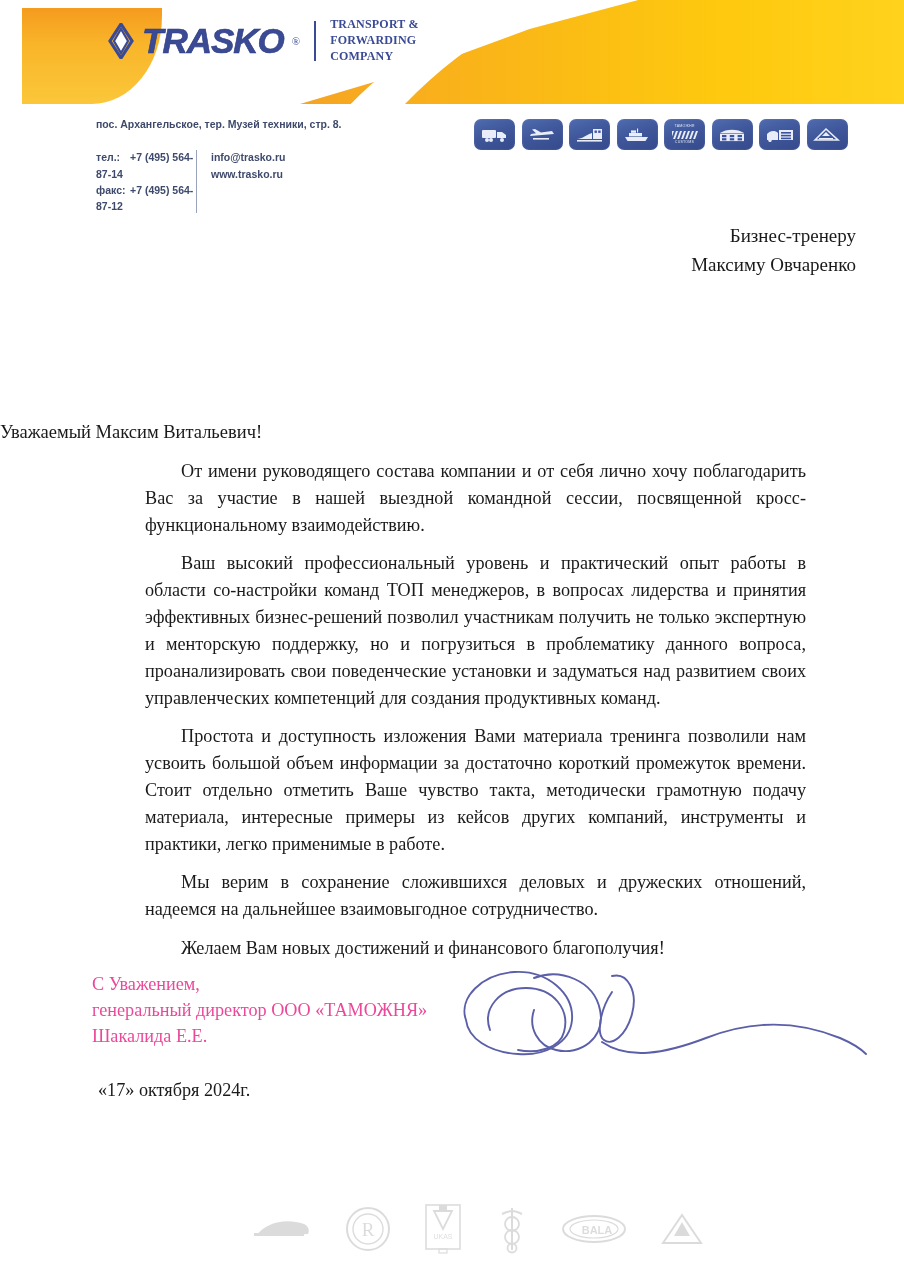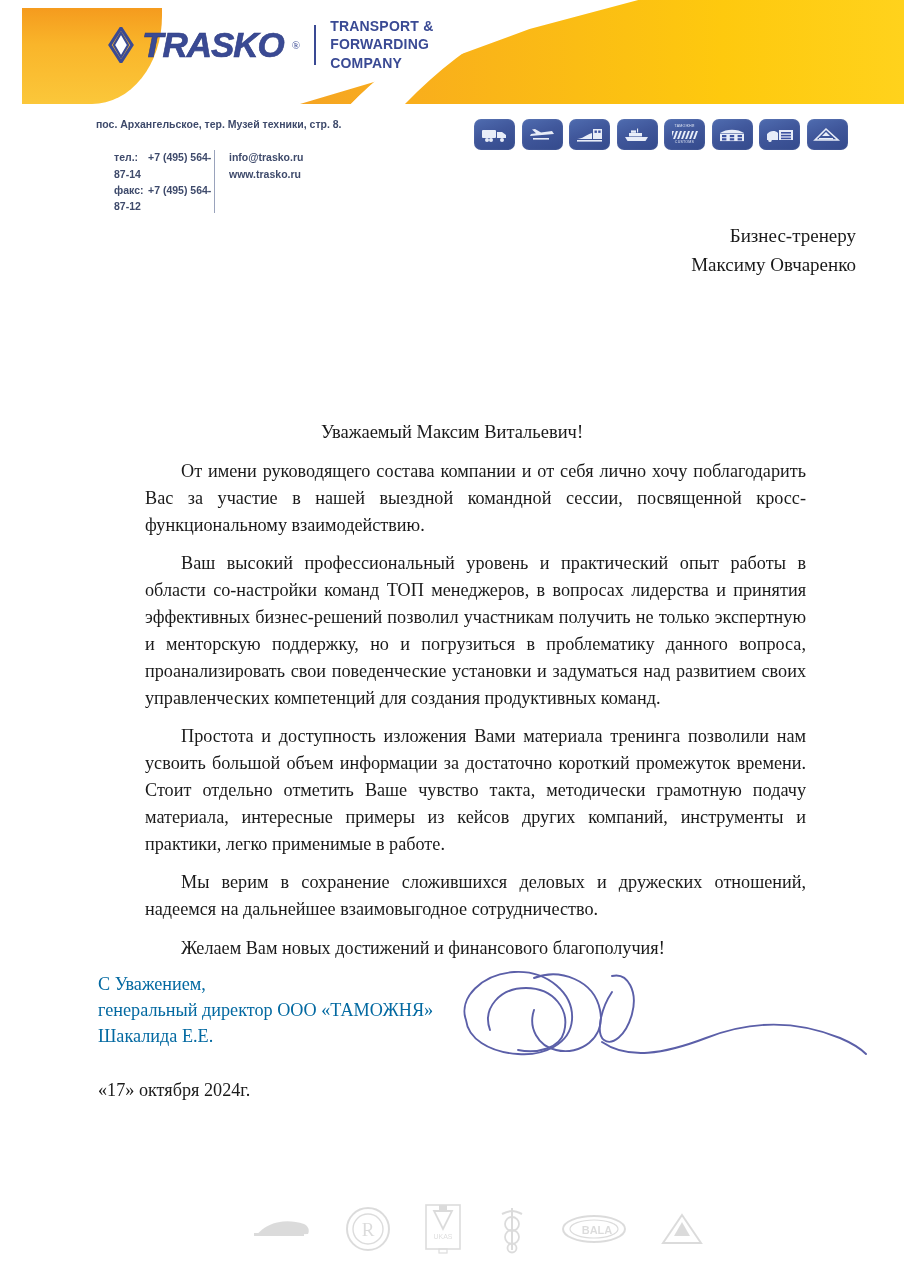--- a/index.html
+++ b/index.html
@@ -41,36 +41,36 @@
     font-family:"Liberation Sans", sans-serif;
     font-weight:bold; font-style:italic;
     font-size:35px; letter-spacing:-1px;
     color:#3A4A94;
     -webkit-text-stroke:0.6px #2E3C80;
     line-height:1;
   }
   .logo-reg { font-size:11px; vertical-align:super; color:#3A4A94; }
   .logo-div { width:2px; height:40px; background:#3A4A94; margin:0 6px; }
   .logo-tag {
-    font-family:Liberation Sans, sans-serif;
-    font-weight:bold; font-size:14px; line-height:1.32;
+    font-family:Liberation Serif, serif;
+    font-weight:bold; font-size:12px; line-height:1.32;
     color:#3A4A94; letter-spacing:0.2px;
   }
 
   
   .contact {
     position:absolute; left:96px; top:116px; width:330px;
     font-family:"Liberation Sans", sans-serif;
     color:#3E4A6B;
   }
   .contact .addr { font-size:10.5px; line-height:1.55; font-weight:bold; }
   .contact .phones {
     margin-top:17px; display:flex; font-size:10.5px; font-weight:bold; line-height:1.55;
   }
-  .contact .ph-col1 { width:100px;margin-left:18px; }
+  .contact .ph-col1 { width:100px; }
   .contact .ph-col2 { width:118px; }
   .contact .ph-sep { width:1px; background:#9AA3BC; margin:1px 14px 1px 0; }
   .contact .ph-lbl { display:inline-block; width:34px; }
 
   
   .svc-icons {
     position:absolute; left:474px; top:119px;
     display:flex; gap:6.5px;
   }
   .svc {
@@ -92,34 +92,34 @@
     position:absolute; right:48px; top:222px;
     text-align:right; font-size:19px; line-height:1.52; color:#1a1a1a;
   }
   .doc-title {
     position:absolute; left:0; right:0; top:338px;
     text-align:center;
     font-size:24.5px; font-weight:bold; letter-spacing:.6px; color:#111;
   }
   .greeting {
     position:absolute; left:0; right:0; top:422px;
-    text-align:center; font-size:18.5px; color:#1a1a1a;
+    font-size:18.5px; color:#1a1a1a;
   }
   .body-text {
     position:absolute; left:98px; top:458px; width:708px;
     font-size:18.2px; line-height:1.485; color:#1a1a1a;
     text-align:justify;
   }
   .body-text p { text-indent:36px; margin-bottom:11px;margin-left:47px; }
   .body-text p:last-child { margin-bottom:0; }
 
   
   .sig-block {
-    position:absolute; left:98px; top:972px;
-    font-size:18.2px; line-height:1.42; color:#0369a1;
+    position:absolute; left:92px; top:972px;
+    font-size:18.2px; line-height:1.42; color:#ec4899;
   }
   .signature {
     position:absolute; left:452px; top:958px; width:420px; height:110px;
   }
   .signature svg { display:block; }
   .date-line {
     position:absolute; left:98px; top:1080px;
     font-size:18.2px; color:#1a1a1a;
   }
 

